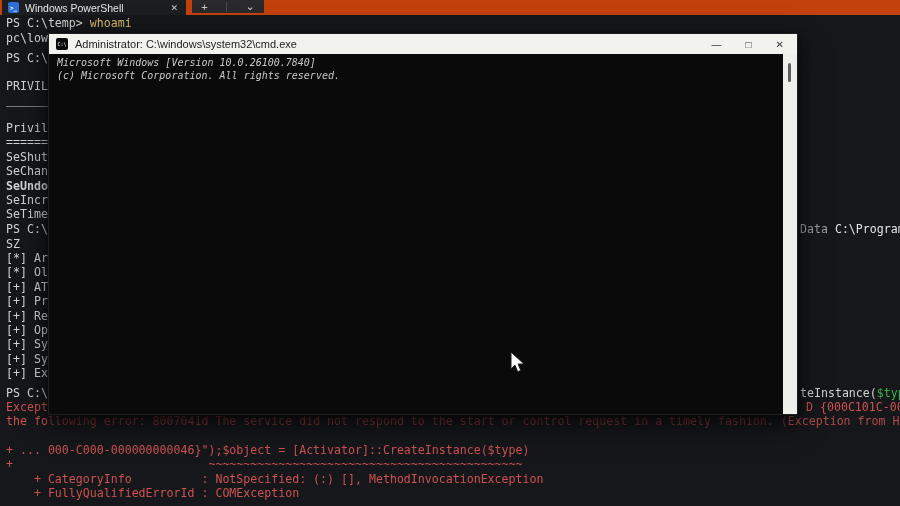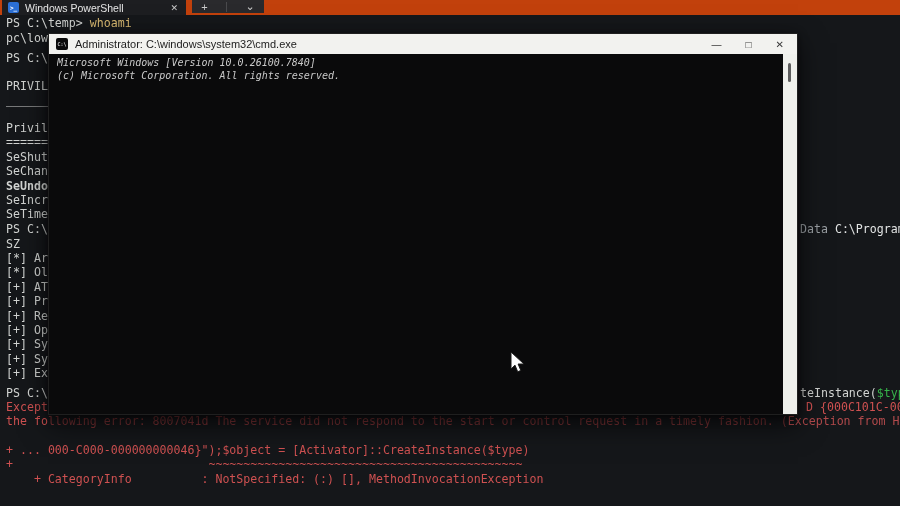--- a/index.html
+++ b/index.html
@@ -106,20 +106,21 @@
       <div class="bg-line" style="top: 308px;"><span class="bg-flow"><span style="color: rgb(210, 212, 210);">[+] Op</span></span></div>
       <div class="bg-line" style="top: 322px;"><span class="bg-flow"><span style="color: rgb(210, 212, 210);">[+] Sy</span></span></div>
       <div class="bg-line" style="top: 337px;"><span class="bg-flow"><span style="color: rgb(210, 212, 210);">[+] Sy</span></span></div>
       <div class="bg-line" style="top: 351px;"><span class="bg-flow"><span style="color: rgb(210, 212, 210);">[+] Ex</span></span></div>
       <div class="bg-line" style="top: 371px;"><span class="bg-flow"><span style="color: rgb(210, 212, 210);">PS C:\</span></span><span class="bg-right" style="left: 800px;"><span style="color: rgb(210, 212, 210);">teInstance(</span><span style="color: rgb(54, 178, 74);">$typ</span></span></div>
       <div class="bg-line" style="top: 385px;"><span class="bg-flow"><span style="color: rgb(207, 81, 81);">Except</span></span><span class="bg-right" style="left: 806px;"><span style="color: rgb(207, 81, 81);">D {000C101C-000</span></span></div>
       <div class="bg-line" style="top: 399px;"><span class="bg-flow"><span style="color: rgb(207, 81, 81);">the fo</span><span style="color: rgb(126, 51, 54);">llowing error: 8007041d The service did not respond to the start or control request in a timely fashion. (</span><span style="color: rgb(179, 74, 76);">Exception from HR</span></span></div>
       <div class="bg-line" style="top: 428px;"><span class="bg-flow"><span style="color: rgb(207, 81, 81);">+ ... 000-C000-000000000046}");$object = [Activator]::CreateInstance($type)</span></span></div>
       <div class="bg-line" style="top: 442px;"><span class="bg-flow"><span style="color: rgb(207, 81, 81);">+                            ~~~~~~~~~~~~~~~~~~~~~~~~~~~~~~~~~~~~~~~~~~~~~</span></span></div>
       <div class="bg-line" style="top: 457px;"><span class="bg-flow"><span style="color: rgb(207, 81, 81);">    + CategoryInfo          : NotSpecified: (:) [], MethodInvocationException</span></span></div>
+      <div class="bg-line" style="top: 471px;"><span class="bg-flow"><span style="color: rgb(207, 81, 81);">    + FullyQualifiedErrorId : COMException</span></span></div>
     </div>
 
   <div id="cmd-window">
     <div id="cmd-titlebar">
       <span class="cmd-icon">C:\</span>
       <span id="cmd-title">Administrator: C:\windows\system32\cmd.exe</span>
       <span id="cmd-controls">
         <span>—</span>
         <span>□</span>
         <span>✕</span>

